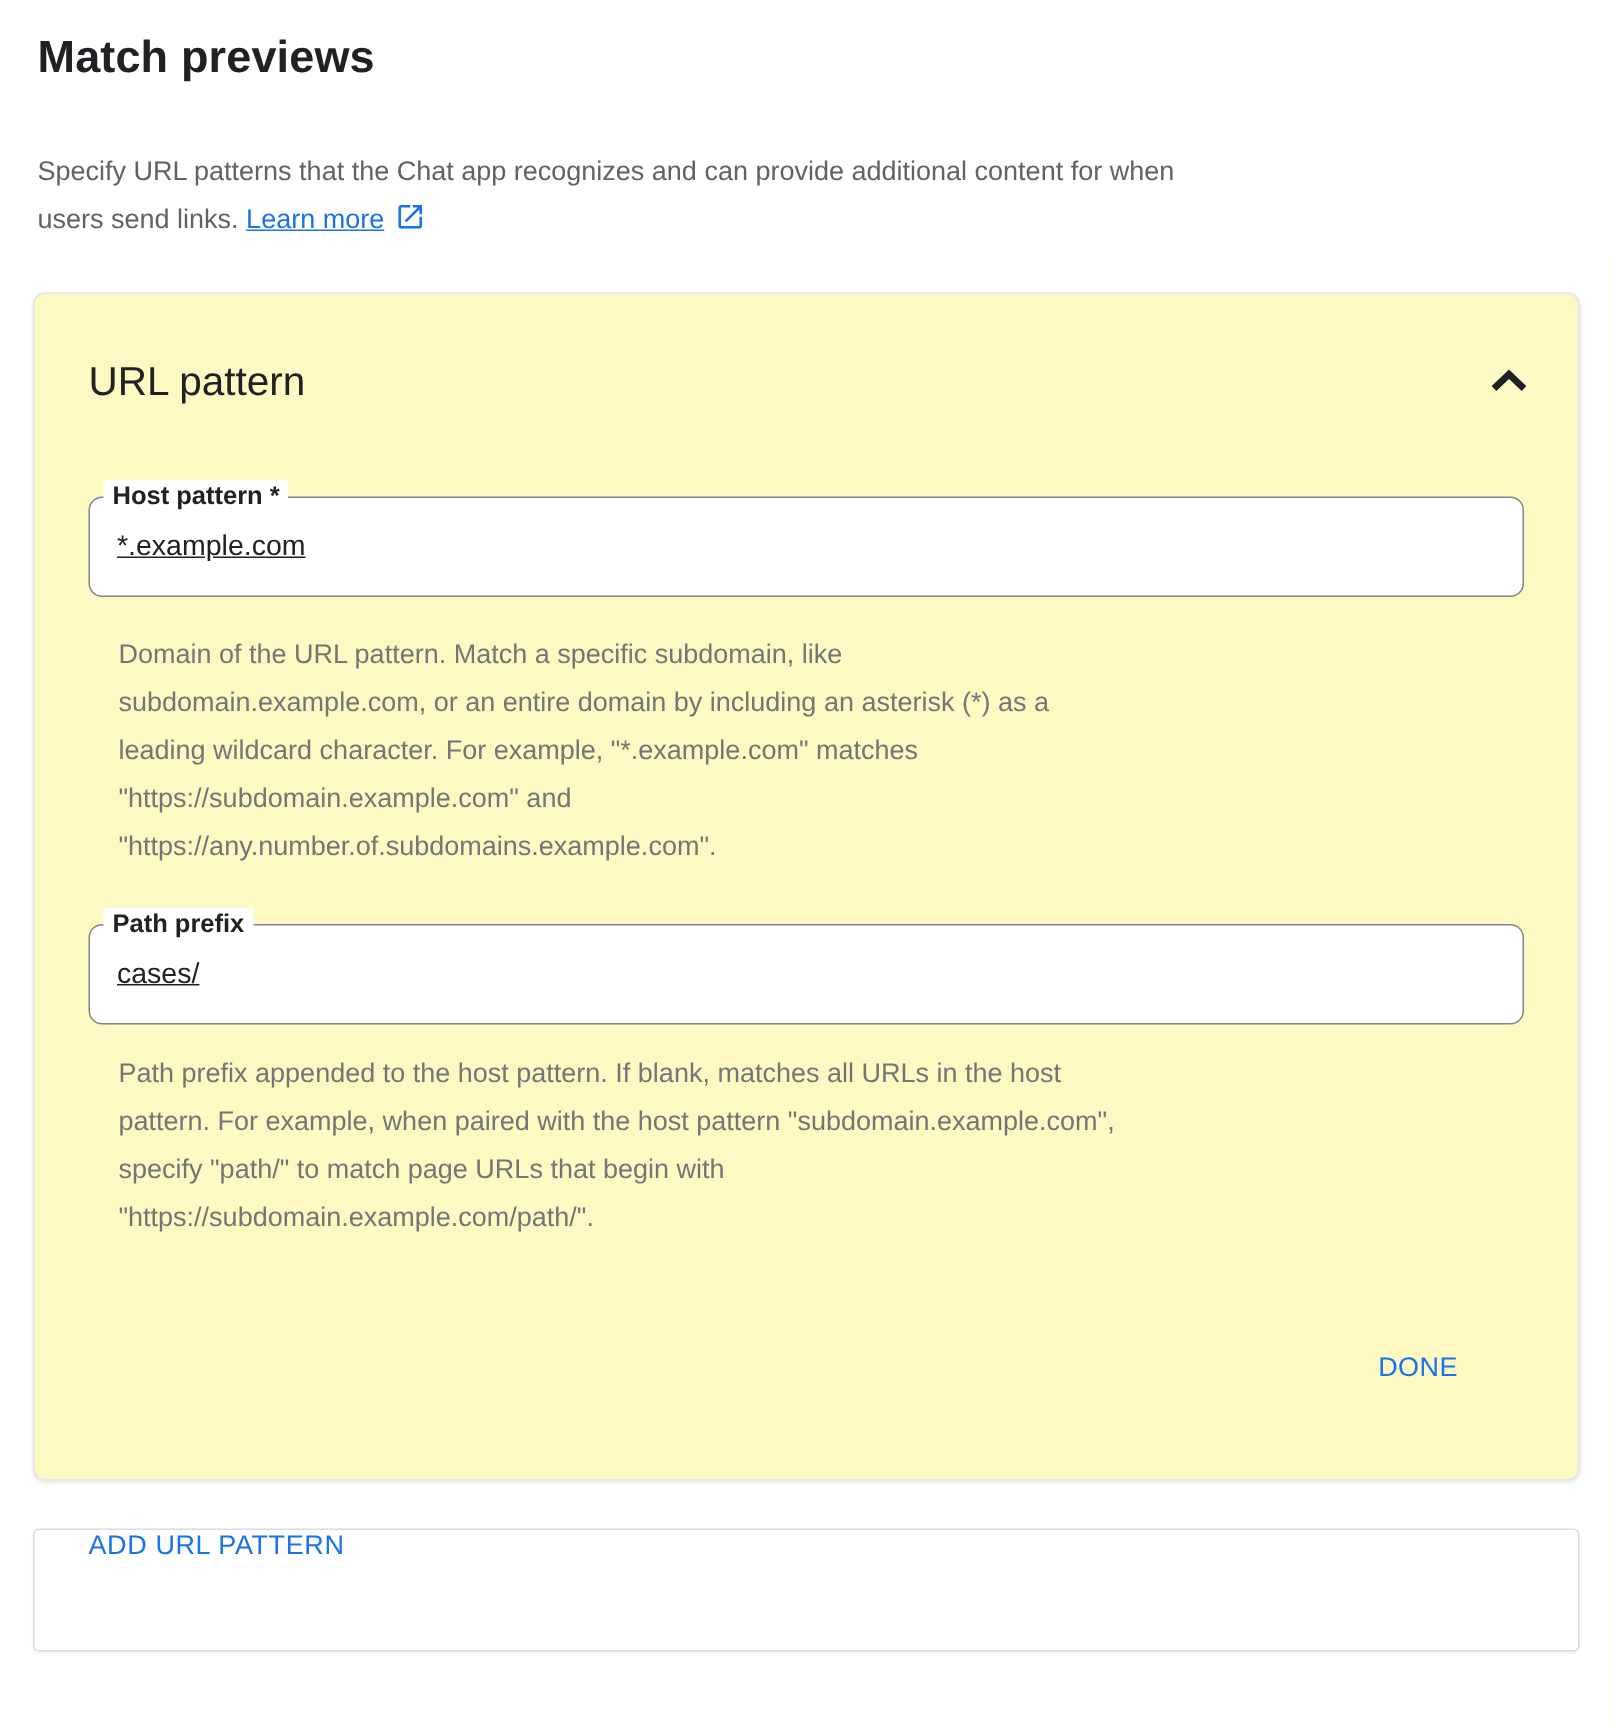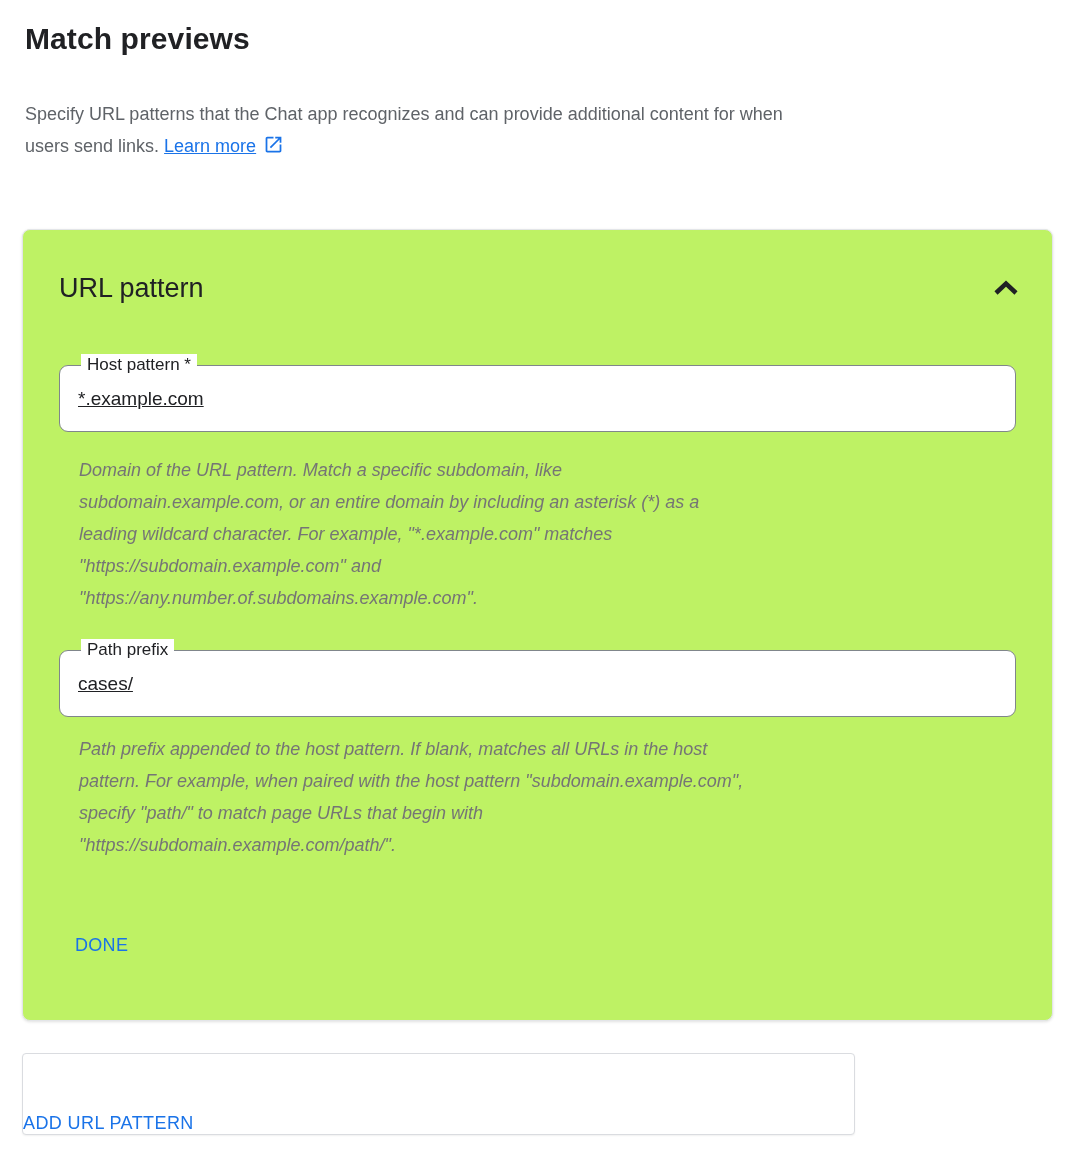--- a/index.html
+++ b/index.html
@@ -31,24 +31,24 @@
     cursor: pointer;
   }
   .learn-more .lm-text { text-decoration: underline; }
   .open-in-new {
     width: 21px; height: 21px;
     vertical-align: -3px;
     margin-left: 7px;
     fill: #1a73e8;
   }
   .card {
-    margin: 67px 0 0 22px;
+    margin: 33px 0 0 22px;
     width: 1031px;
     height: 792px;
-    background: #bef264;
+    background: #fef9c3;
     border: 1px solid #e3e5e8;
     border-radius: 8px;
     box-shadow: 0 1px 3px rgba(0,0,0,0.12);
     padding: 0 36px;
     position: relative;
   }
   .card-header {
     margin-top: 38px;
     height: 40px;
     display: flex;
@@ -72,75 +72,75 @@
     margin-top: 57px;
     height: 67px;
     border: 1.5px solid #80868b;
     border-radius: 9px;
     background: #fff;
   }
   .text-field.path { margin-top: 36px; }
   .field-label {
     position: absolute;
     top: -12px;
-    left: 21px;
+    left: 9px;
     background: #fff;
     padding: 0 6px;
     font-size: 17px;
     line-height: 22px;
-    font-weight: 400;
+    font-weight: 700;
     color: #202124;
     white-space: nowrap;
   }
   .field-input {
     width: 100%; height: 100%;
     border: none; outline: none;
     background: transparent;
     border-radius: 9px;
     padding: 0 18px;
     font-family: "Liberation Sans", "DejaVu Sans", sans-serif;
     font-size: 19px;
     color: #202124;
     text-decoration: underline;
   }
   .helper-text {
     margin: 22px 18px 0 20px;
     font-size: 18px;
     line-height: 32px;
     color: #757575;
     white-space: pre-line;
-    font-style: italic;
   }
   .helper-text.path-helper { margin-top: 16px; }
   .done-row {
     margin-top: 66px;
     display: flex;
-    justify-content: flex-start;
+    justify-content: flex-end;
   }
   .done-button {
     background: none; border: none; cursor: pointer;
     font-family: "Liberation Sans", "DejaVu Sans", sans-serif;
     font-size: 18px;
     font-weight: 500;
     letter-spacing: 0.3px;
     color: #1a73e8;
     padding: 8px 16px;
     margin-right: 28px;
     border-radius: 4px;
   }
   .add-card {
     margin: 32px 0 0 22px;
-    width: 833px;
+    width: 1031px;
     height: 82px;
     background: #fff;
     border: 1px solid #dadce0;
     border-radius: 4px;
     box-shadow: 0 1px 2px rgba(0,0,0,0.06);
     display: flex;
-    align-items: flex-end;
+    align-items: flex-start;
+    padding-left: 36px;
     cursor: pointer;
   }
   .add-button {
     background: none; border: none; cursor: pointer;
     font-family: "Liberation Sans", "DejaVu Sans", sans-serif;
     font-size: 18px;
     font-weight: 500;
     letter-spacing: 0.4px;
     color: #1a73e8;
     padding: 0;

